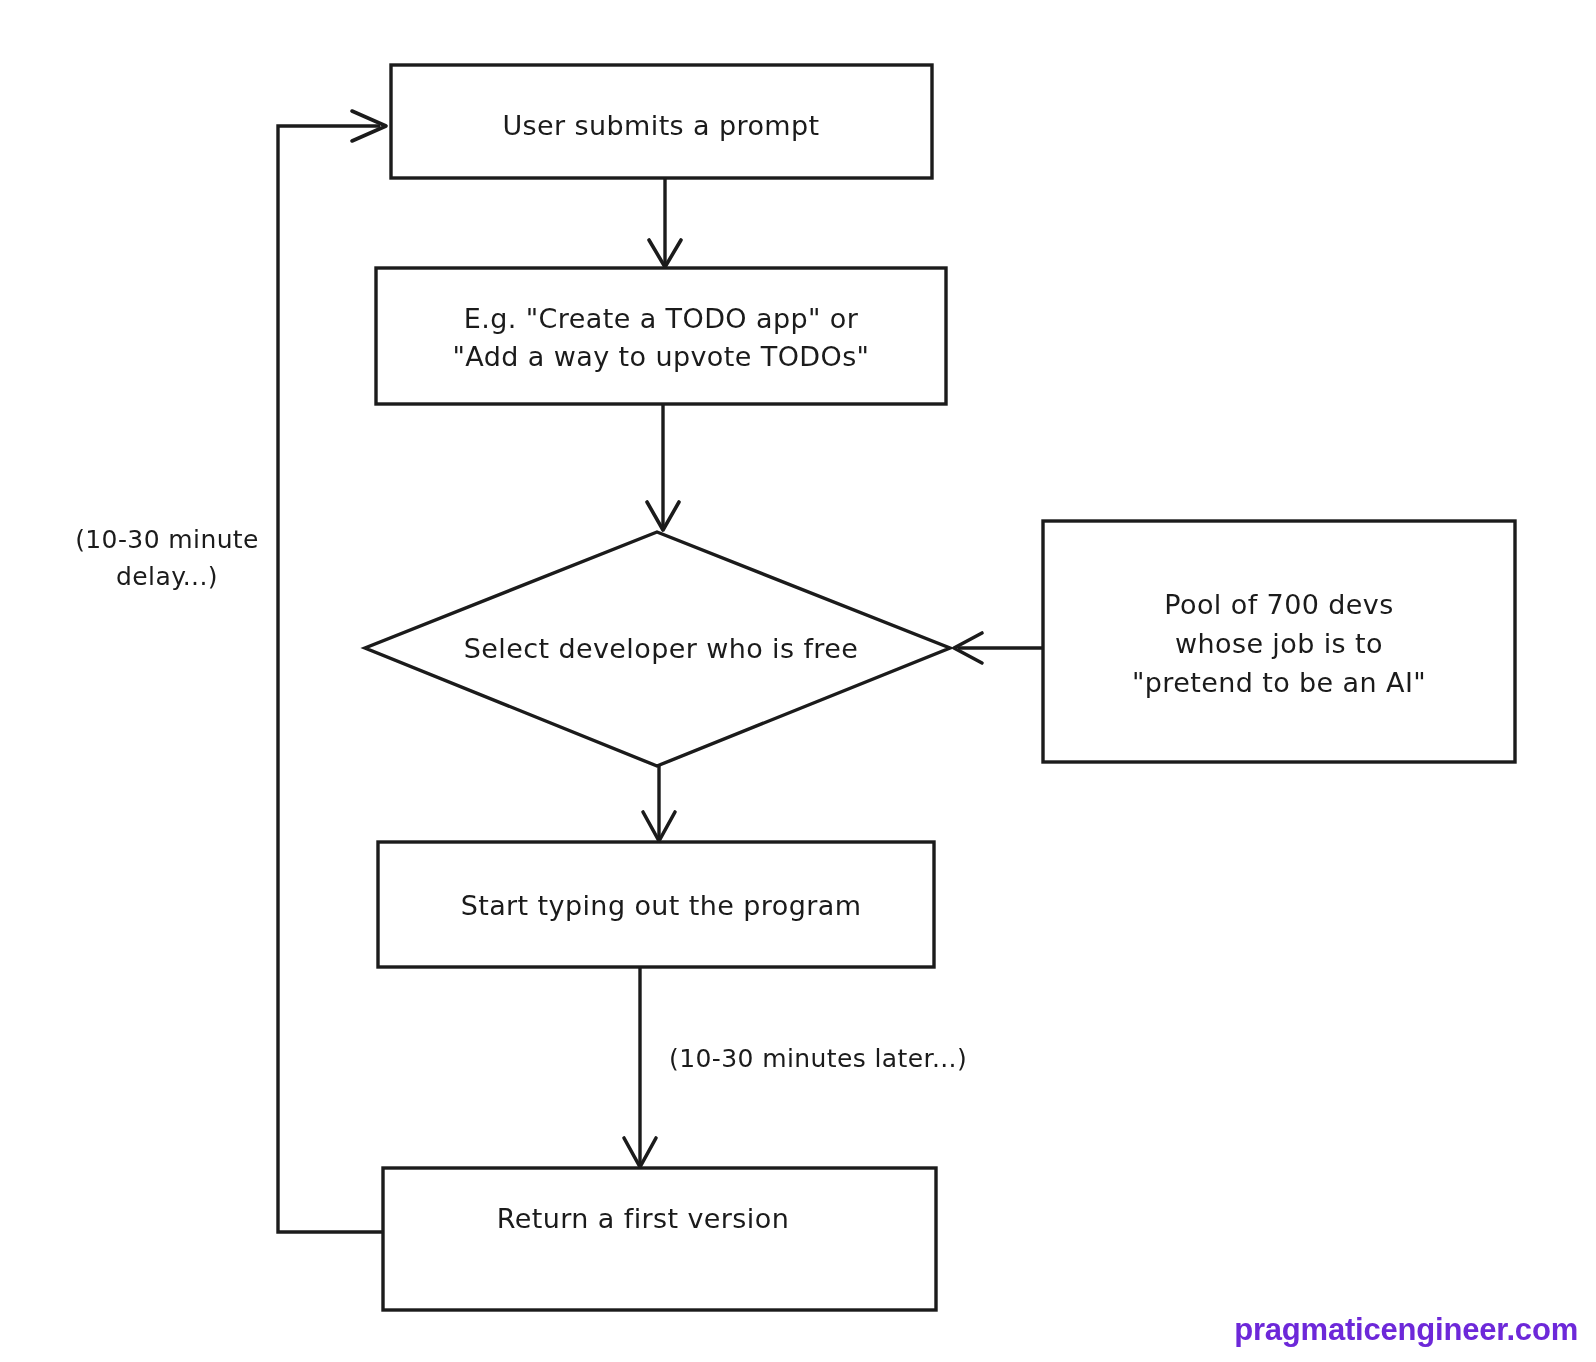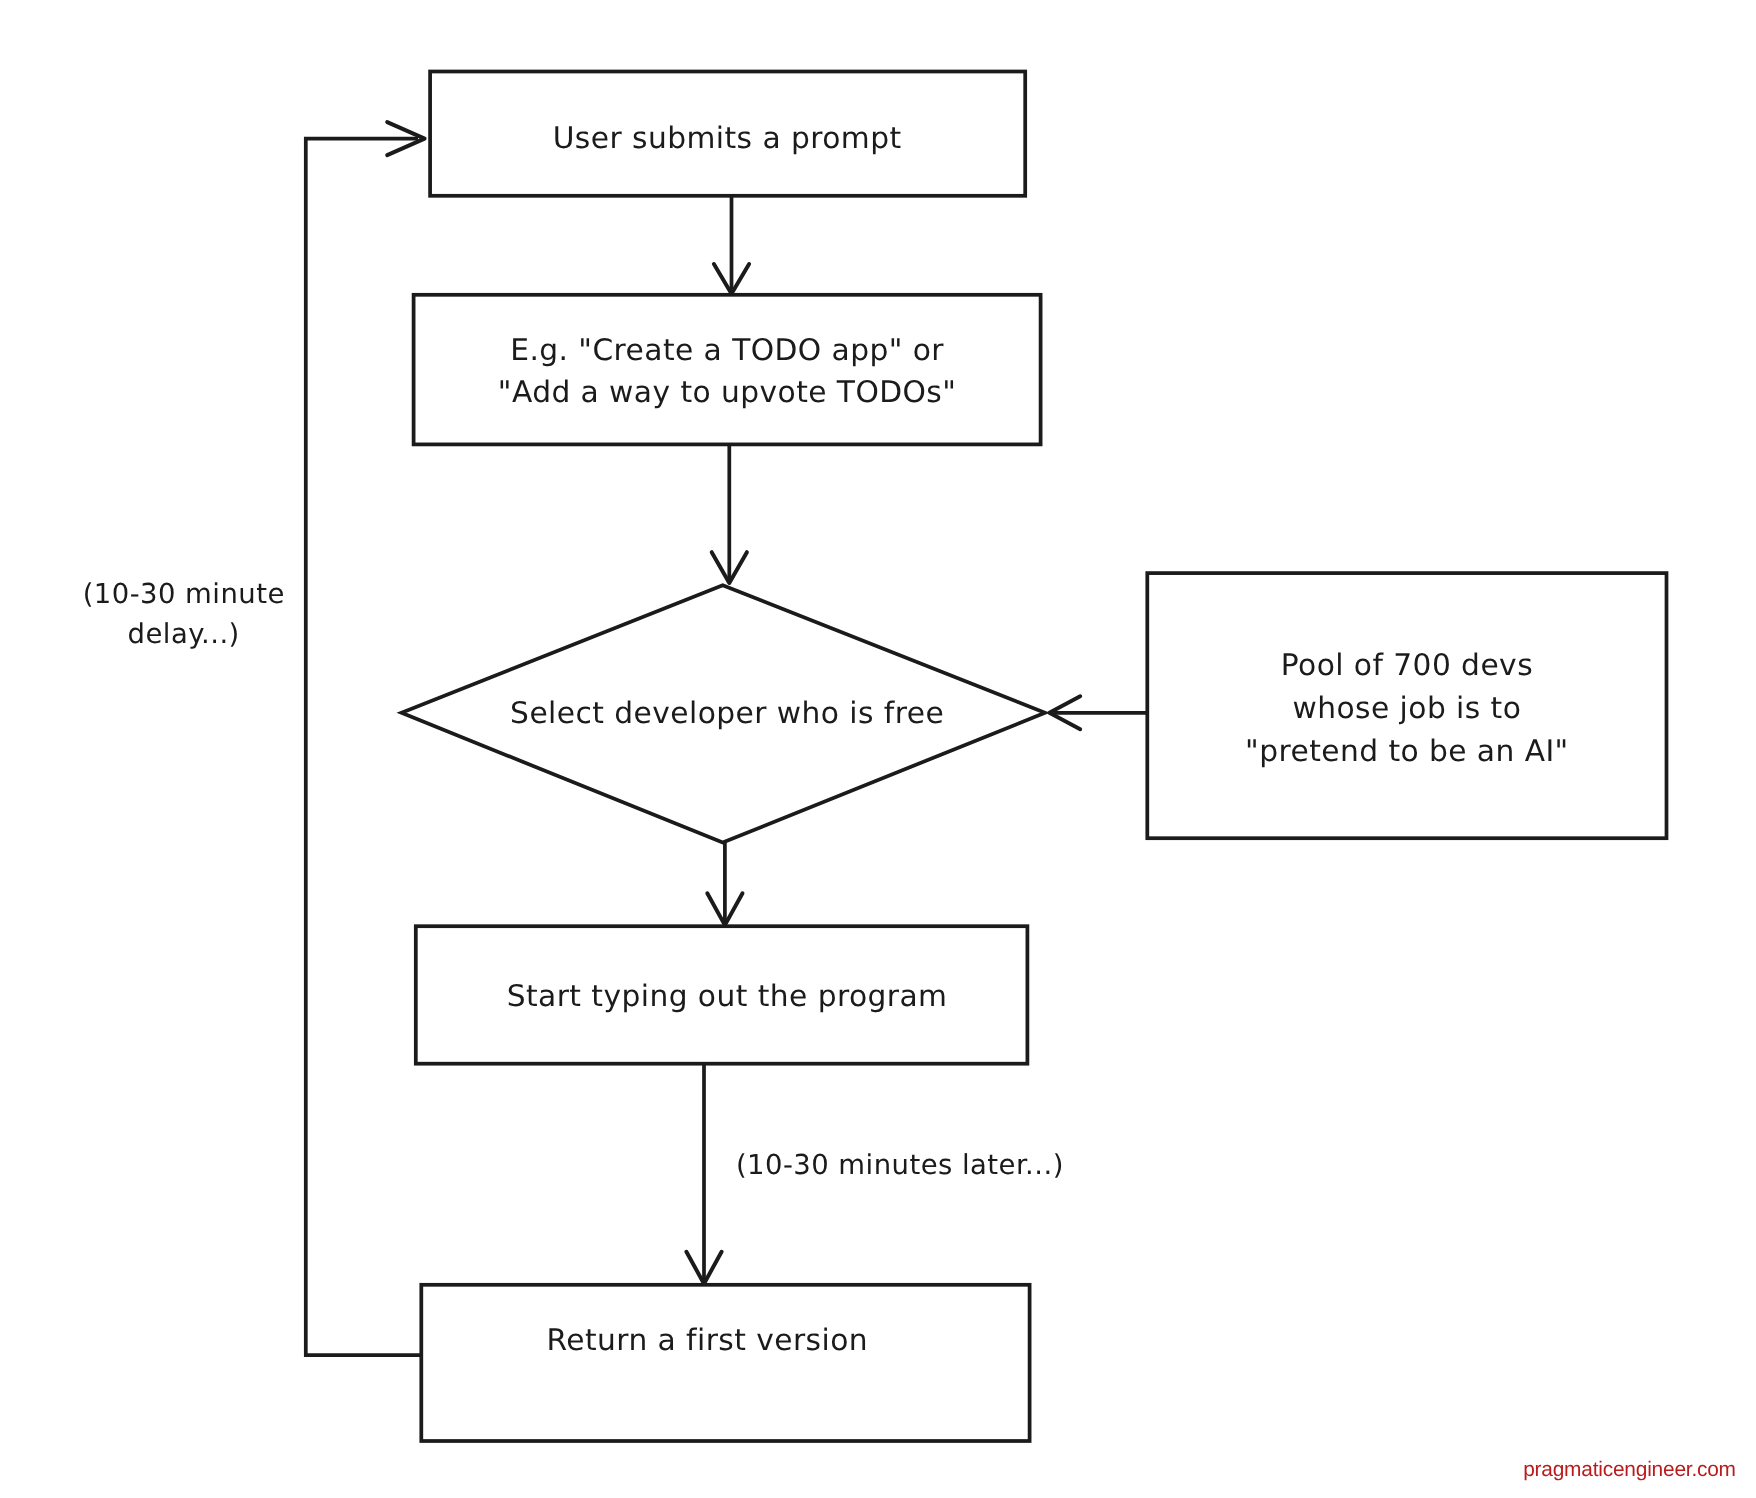--- a/index.html
+++ b/index.html
@@ -55,23 +55,23 @@
     font-size: 27px;
   }
   .edge-label {
     font-size: 25px;
   }
   .watermark {
     position: absolute;
     right: 18px;
     bottom: 14px;
     font-family: "Liberation Sans", sans-serif;
-    font-size: 19px;
-    font-weight: 400;
-    color: #b91c1c;
+    font-size: 31px;
+    font-weight: 700;
+    color: #6d28d9;
     letter-spacing: -0.2px;
     white-space: nowrap;
   }
 </style>
 </head>
 <body>
 
 <div id="canvas">
 
   <svg id="flow-svg" viewBox="0 0 1596 1362" xmlns="http://www.w3.org/2000/svg">

